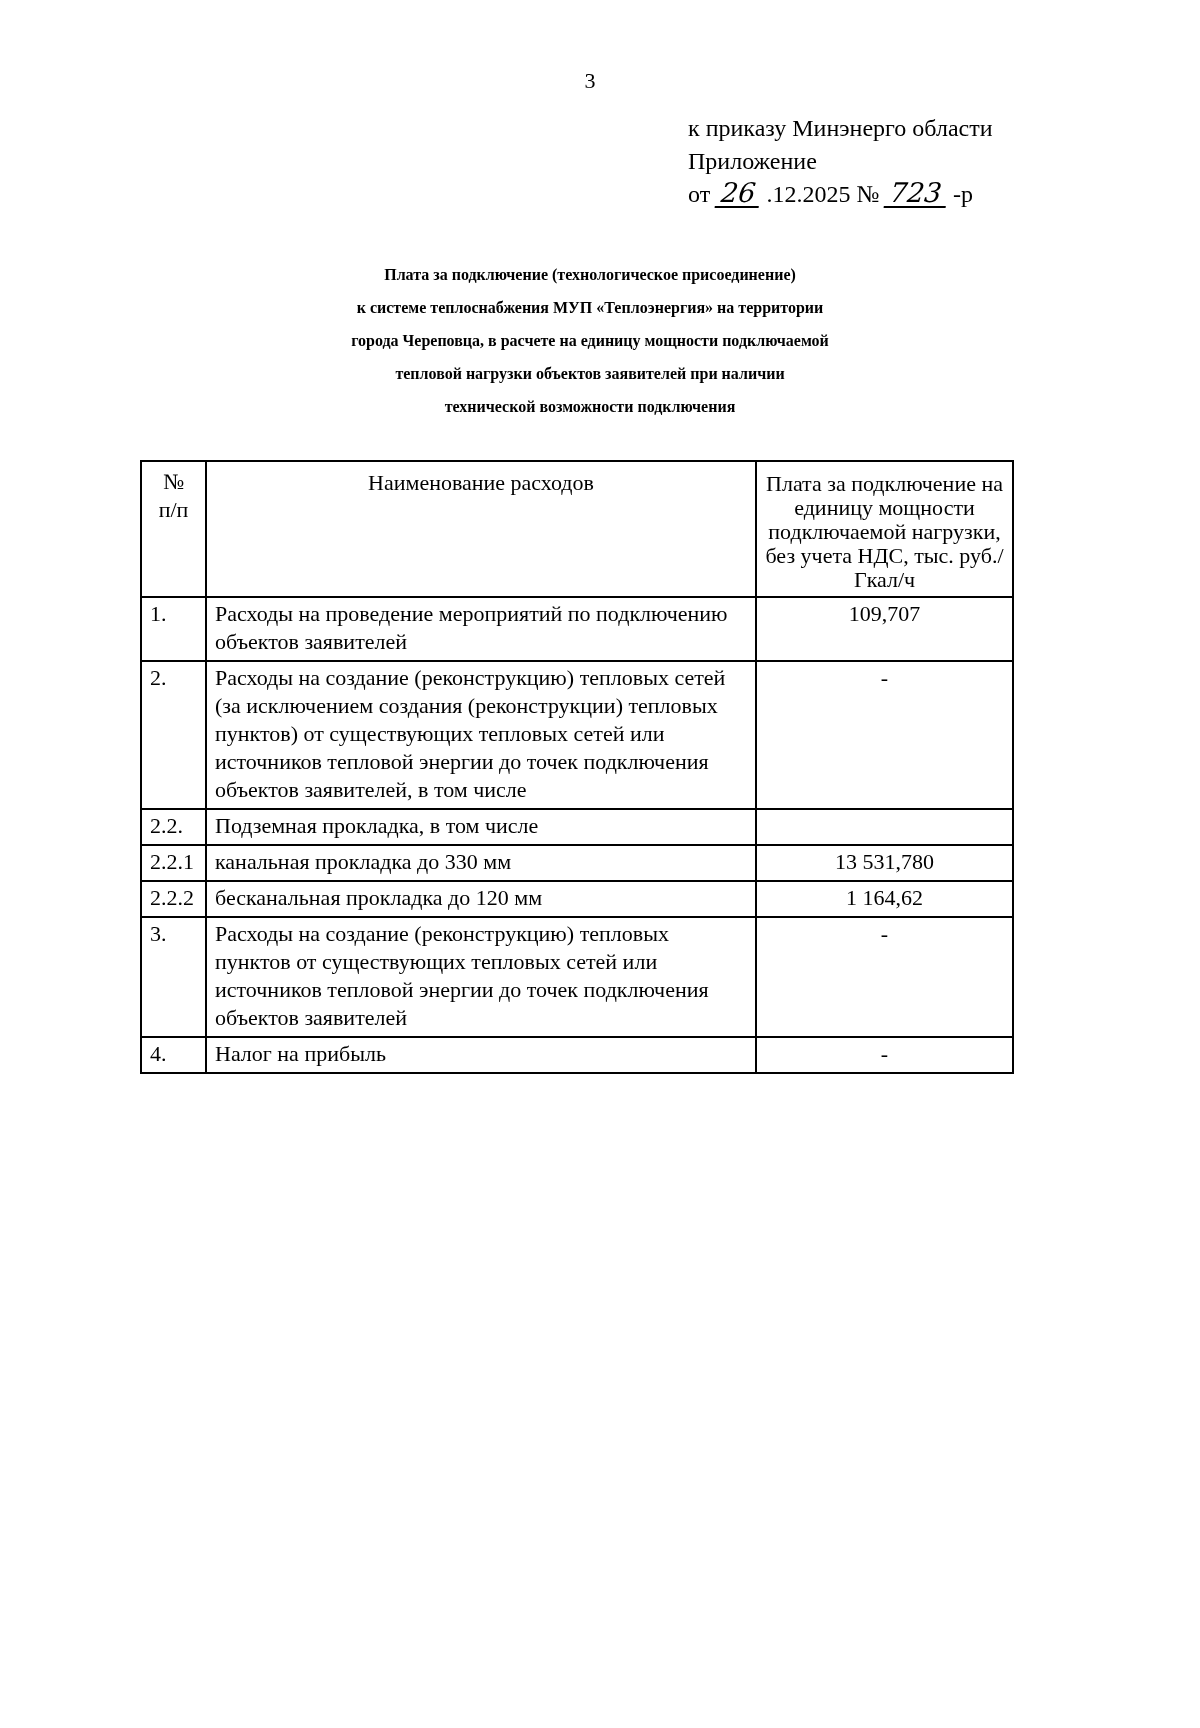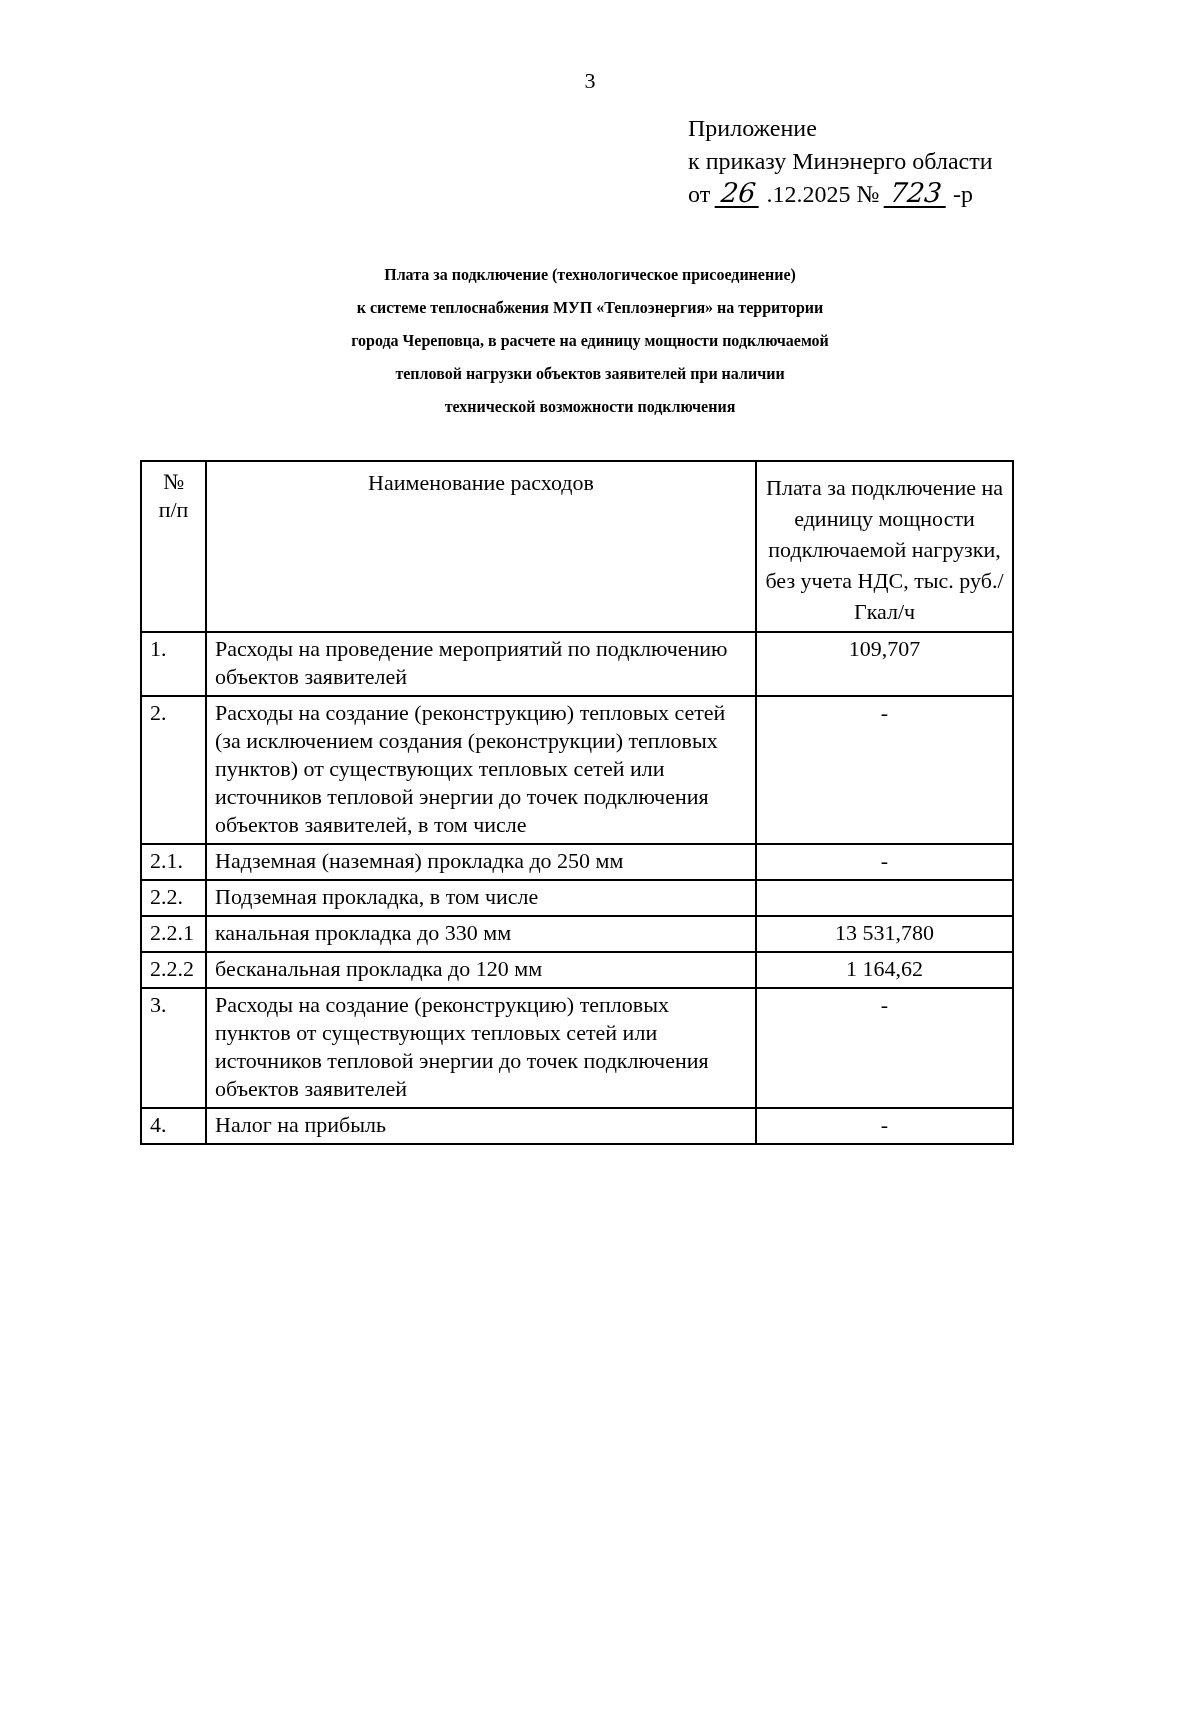--- a/index.html
+++ b/index.html
@@ -70,21 +70,21 @@
     border: 2px solid #000;
     vertical-align: top;
     padding: 2px 8px 4px 8px;
   }
   .main-table th {
     font-weight: normal;
     text-align: center;
   }
   .main-table th.hdr-num { padding-top: 6px; white-space: pre-line; }
   .main-table th.hdr-name { padding-top: 7px; }
-  .main-table th.hdr-value { padding-top: 10px; line-height: 31px; }
+  .main-table th.hdr-value { padding-top: 10px; line-height: 24px; }
   .cell-num {
     text-align: left;
     padding-left: 10px;
   }
   .cell-name {
     text-align: left;
     padding-left: 12px;
     margin-left: 16px;
   }
   .cell-value {
@@ -93,22 +93,22 @@
   }
 </style>
 </head>
 <body>
 
 <div class="page">
 
   <div class="page-number">3</div>
 
   <div class="appendix-block">
+    <div class="appendix-line">к приказу Минэнерго области</div>
     <div class="appendix-line">Приложение</div>
-    <div class="appendix-line">к приказу Минэнерго области</div>
     <div class="appendix-line">
       <span>от</span>
       <span class="handwritten">26</span>
       <span>.12.2025 №</span>
       <span class="handwritten">723</span>
       <span>-р</span>
     </div>
   </div>
 
   <div class="doc-title">Плата за подключение (технологическое присоединение)
@@ -136,25 +136,20 @@
         <td class="cell-num">1.</td>
         <td class="cell-name">Расходы на проведение мероприятий по подключению объектов заявителей</td>
         <td class="cell-value">109,707</td>
       </tr>
       <tr>
         <td class="cell-num">2.</td>
         <td class="cell-name">Расходы на создание (реконструкцию) тепловых сетей (за исключением создания (реконструкции) тепловых пунктов) от существующих тепловых сетей или источников тепловой энергии до точек подключения объектов заявителей, в том числе</td>
         <td class="cell-value">-</td>
       </tr>
       <tr>
-        <td class="cell-num">2.1.</td>
-        <td class="cell-name">Надземная (наземная) прокладка  до 250 мм</td>
-        <td class="cell-value">-</td>
-      </tr>
-      <tr>
         <td class="cell-num">2.2.</td>
         <td class="cell-name">Подземная прокладка, в том числе</td>
         <td class="cell-value"></td>
       </tr>
       <tr>
         <td class="cell-num">2.2.1</td>
         <td class="cell-name">канальная прокладка до 330 мм</td>
         <td class="cell-value">13 531,780</td>
       </tr>
       <tr>

